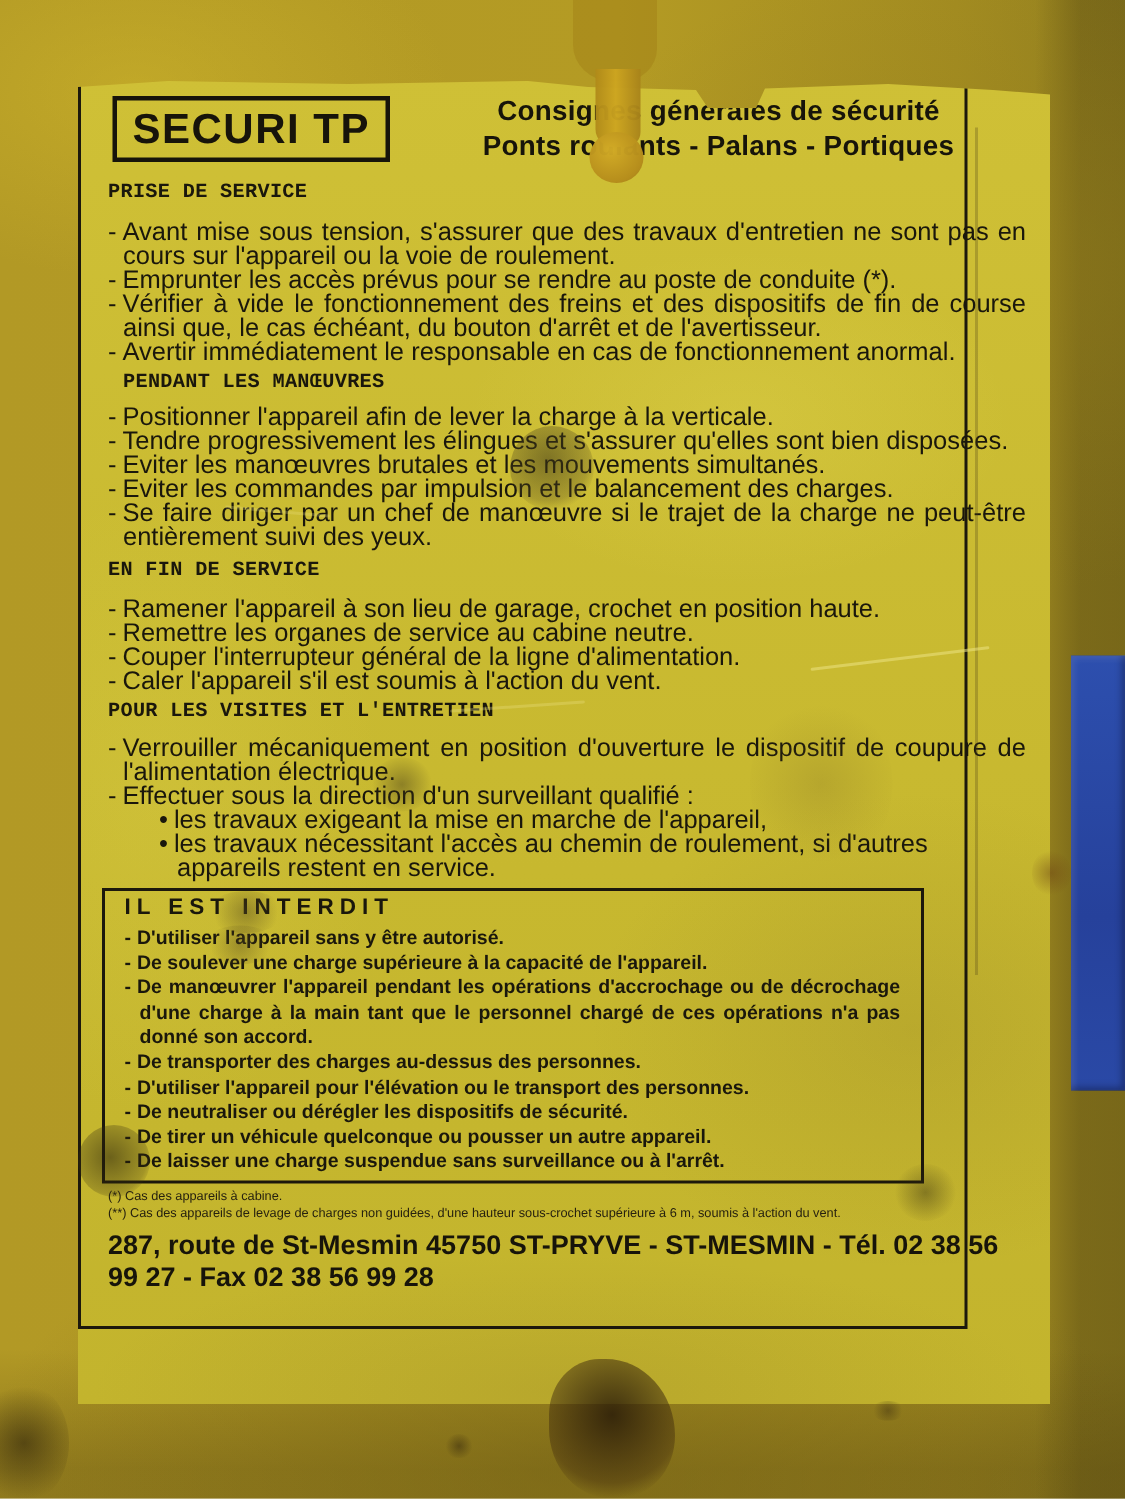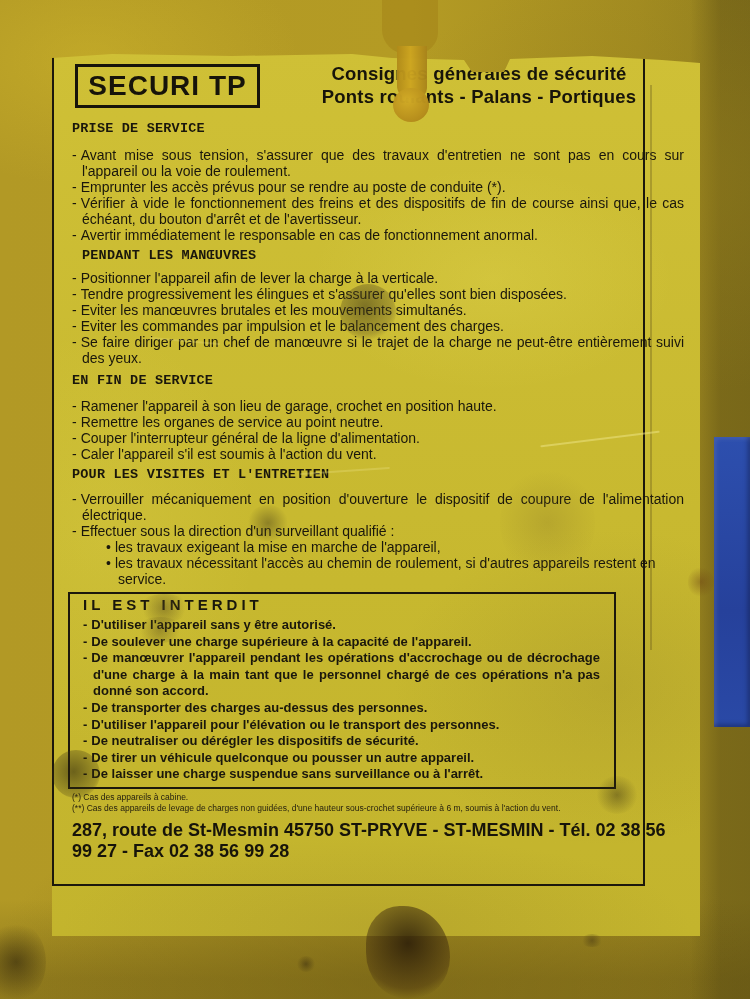--- a/index.html
+++ b/index.html
@@ -43,21 +43,21 @@
   .htitle{
     position:absolute;left:202px;right:0;top:0;text-align:center;
     font-size:18.5px;font-weight:700;line-height:22.5px;letter-spacing:.2px;color:#17140a;
   }
   
   .sec-h{font-size:13.5px;font-weight:700;letter-spacing:.2px;margin:0;height:16px;font-family:Liberation Mono, monospace;}
   .mh1{margin-top:12px;} .mh2{margin-top:5px;padding-left:10px;} .mh3{margin-top:7px;} .mh4{margin-top:5px;}
   .list{margin:0;}
   .ml0{margin-top:10px;} .ml1{margin-top:6px;} .ml2{margin-top:9px;} .ml3{margin-top:8px;}
   .li{
-    font-size:14px;line-height:16px;margin:0;text-align:justify;
+    font-size:17px;line-height:16px;margin:0;text-align:justify;
     padding-left:10px;text-indent:-10px;
   }
   .mk{display:inline;padding-right:4px;}
   .bu{margin-left:34px;padding-left:12px;text-indent:-12px;text-align:left;}
   
   .forbid{
     border:2px solid #1c180c;box-sizing:border-box;
     margin:5px 0 0 -4px;width:548px;
     padding:3px 14px 4px 13px;
   }
@@ -128,21 +128,21 @@
         <p class="li"><span class="mk">-</span><span>Positionner l'appareil afin de lever la charge à la verticale.</span></p>
         <p class="li"><span class="mk">-</span><span>Tendre progressivement les élingues et s'assurer qu'elles sont bien disposées.</span></p>
         <p class="li"><span class="mk">-</span><span>Eviter les manœuvres brutales et les mouvements simultanés.</span></p>
         <p class="li"><span class="mk">-</span><span>Eviter les commandes par impulsion et le balancement des charges.</span></p>
         <p class="li"><span class="mk">-</span><span>Se faire diriger par un chef de manœuvre si le trajet de la charge ne peut-être entièrement suivi des yeux.</span></p>
       </div>
 
       <p class="sec-h mh3">EN FIN DE SERVICE</p>
       <div class="list ml2">
         <p class="li"><span class="mk">-</span><span>Ramener l'appareil à son lieu de garage, crochet en position haute.</span></p>
-        <p class="li"><span class="mk">-</span><span>Remettre les organes de service au point neutre.</span></p>
+        <p class="li"><span class="mk">-</span><span>Remettre les organes de service au cabine neutre.</span></p>
         <p class="li"><span class="mk">-</span><span>Couper l'interrupteur général de la ligne d'alimentation.</span></p>
         <p class="li"><span class="mk">-</span><span>Caler l'appareil s'il est soumis à l'action du vent.</span></p>
       </div>
 
       <p class="sec-h mh4">POUR LES VISITES ET L'ENTRETIEN</p>
       <div class="list ml3">
         <p class="li"><span class="mk">-</span><span>Verrouiller mécaniquement en position d'ouverture le dispositif de coupure de l'alimentation électrique.</span></p>
         <p class="li"><span class="mk">-</span><span>Effectuer sous la direction d'un surveillant qualifié :</span></p>
         <p class="li bu"><span class="mk">•</span><span>les travaux exigeant la mise en marche de l'appareil,</span></p>
         <p class="li bu"><span class="mk">•</span><span>les travaux nécessitant l'accès au chemin de roulement, si d'autres appareils restent en service.</span></p>

